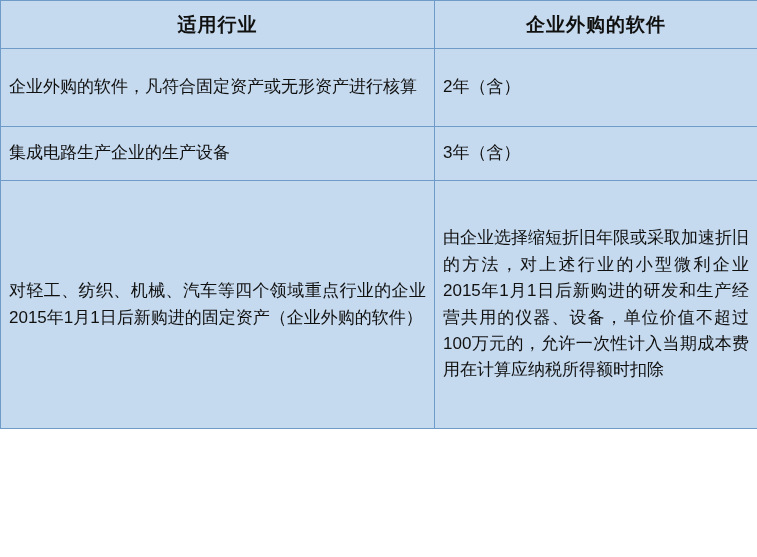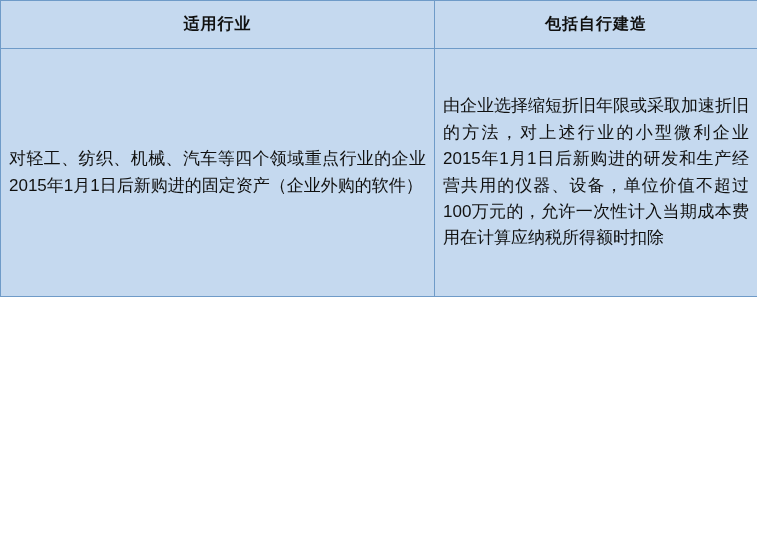--- a/index.html
+++ b/index.html
@@ -31,21 +31,21 @@
     padding: 6px 8px;
     box-sizing: border-box;
     color: #10100f;
   }
   col.col-industry { width: 434px; }
   col.col-years { width: 323px; }
 
   .header-cell {
     text-align: center;
     font-weight: bold;
-    font-size: 16px;
+    font-size: 19px;
     letter-spacing: 1px;
     height: 48px;
     padding: 4px 8px;
   }
   .body-cell {
     font-size: 17px;
     line-height: 1.55;
     text-align: justify;
     text-justify: inter-ideograph;
   }
@@ -69,23 +69,31 @@
 
 <div class="table-wrap">
   <table class="depreciation-table">
     <colgroup>
       <col class="col-industry">
       <col class="col-years">
     </colgroup>
     <thead>
       <tr>
         <th class="header-cell">适用行业</th>
-        <th class="header-cell">包括自行建造</th>
+        <th class="header-cell">企业外购的软件</th>
       </tr>
     </thead>
     <tbody>
+      <tr class="row-1">
+        <td class="body-cell cell-left va-mid">企业外购的软件，凡符合固定资产或无形资产进行核算</td>
+        <td class="body-cell cell-right va-top">2年（含）</td>
+      </tr>
+      <tr class="row-2">
+        <td class="body-cell cell-left va-mid">集成电路生产企业的生产设备</td>
+        <td class="body-cell cell-right va-top">3年（含）</td>
+      </tr>
       <tr class="row-4">
         <td class="body-cell cell-left va-mid">对轻工、纺织、机械、汽车等四个领域重点行业的企业2015年1月1日后新购进的固定资产（企业外购的软件）</td>
         <td class="body-cell cell-right va-top">由企业选择缩短折旧年限或采取加速折旧的方法，对上述行业的小型微利企业2015年1月1日后新购进的研发和生产经营共用的仪器、设备，单位价值不超过100万元的，允许一次性计入当期成本费用在计算应纳税所得额时扣除</td>
       </tr>
     </tbody>
   </table>
 </div>
 
 </body></html>

